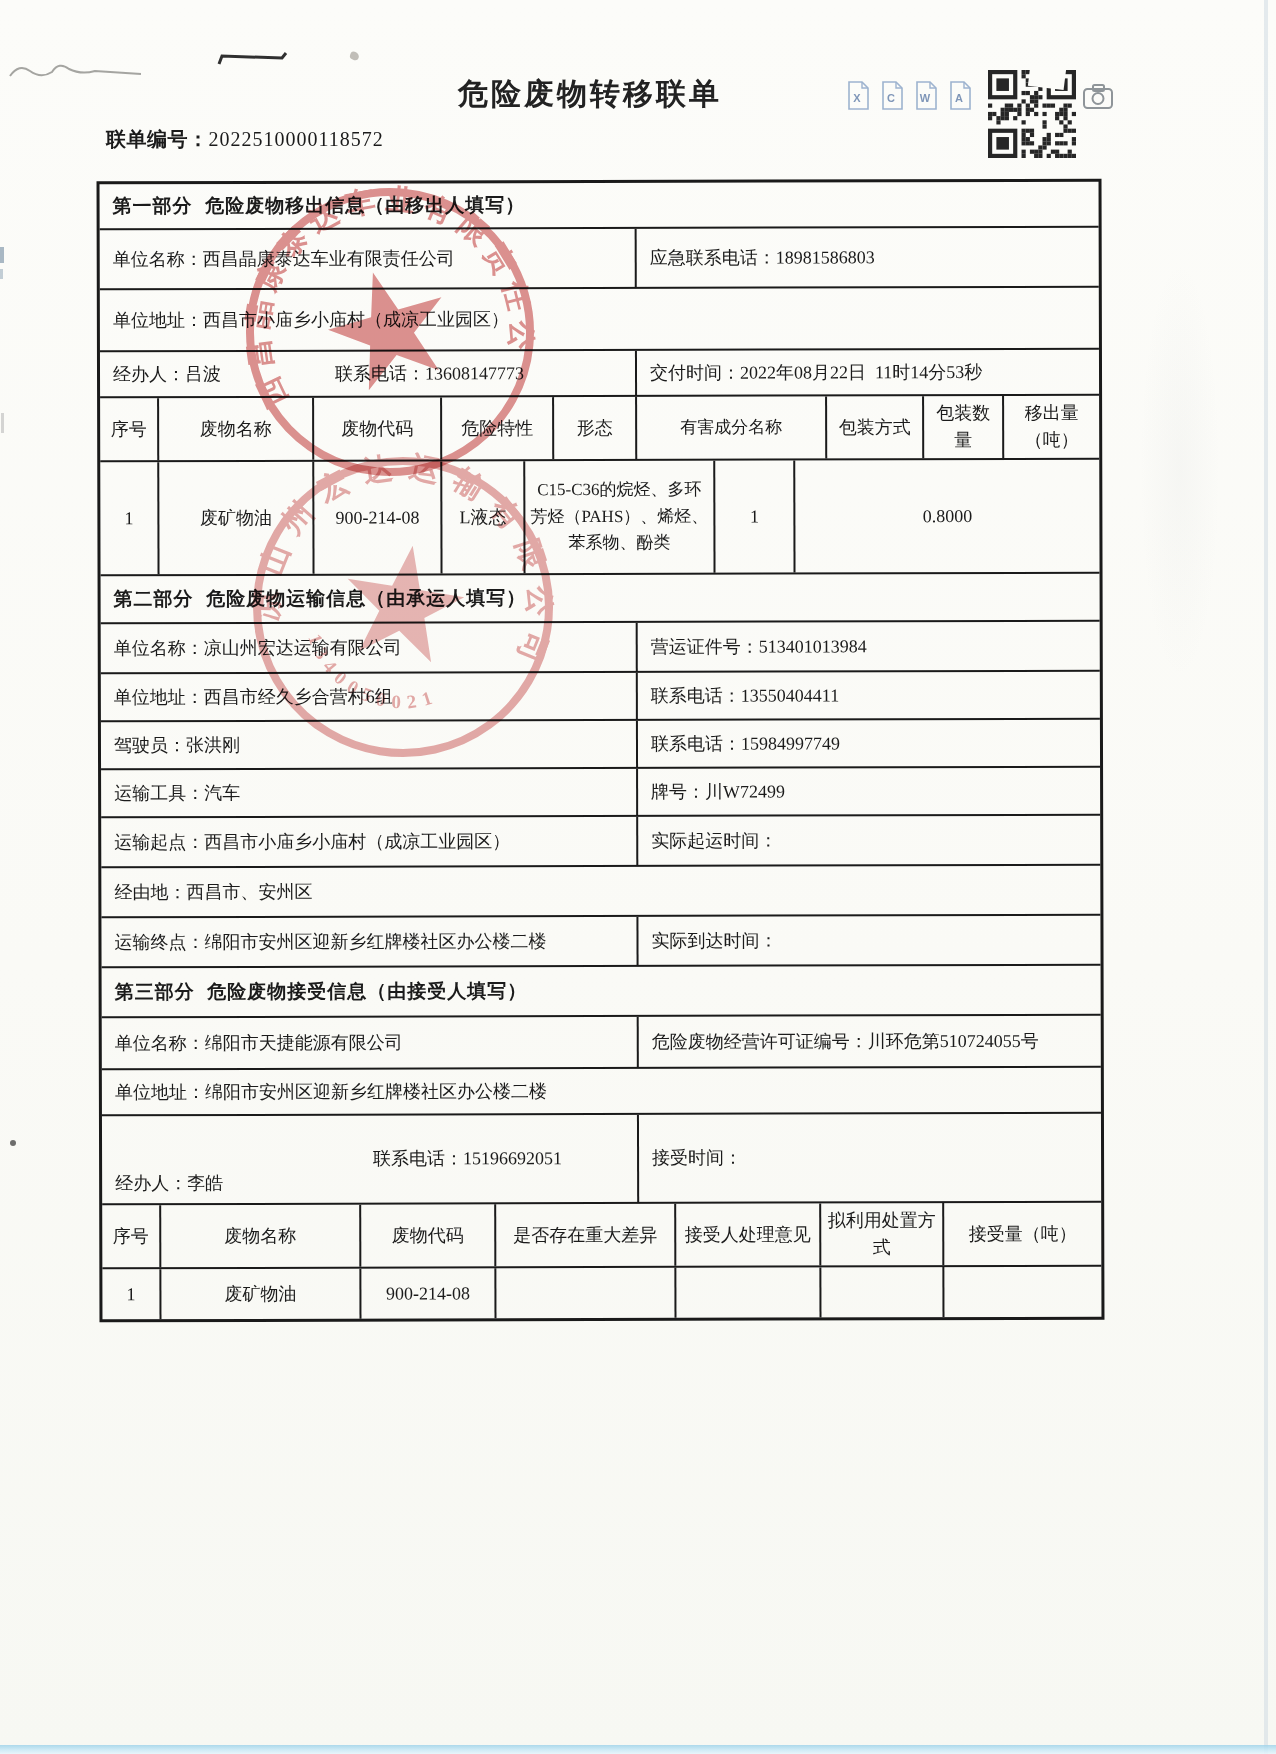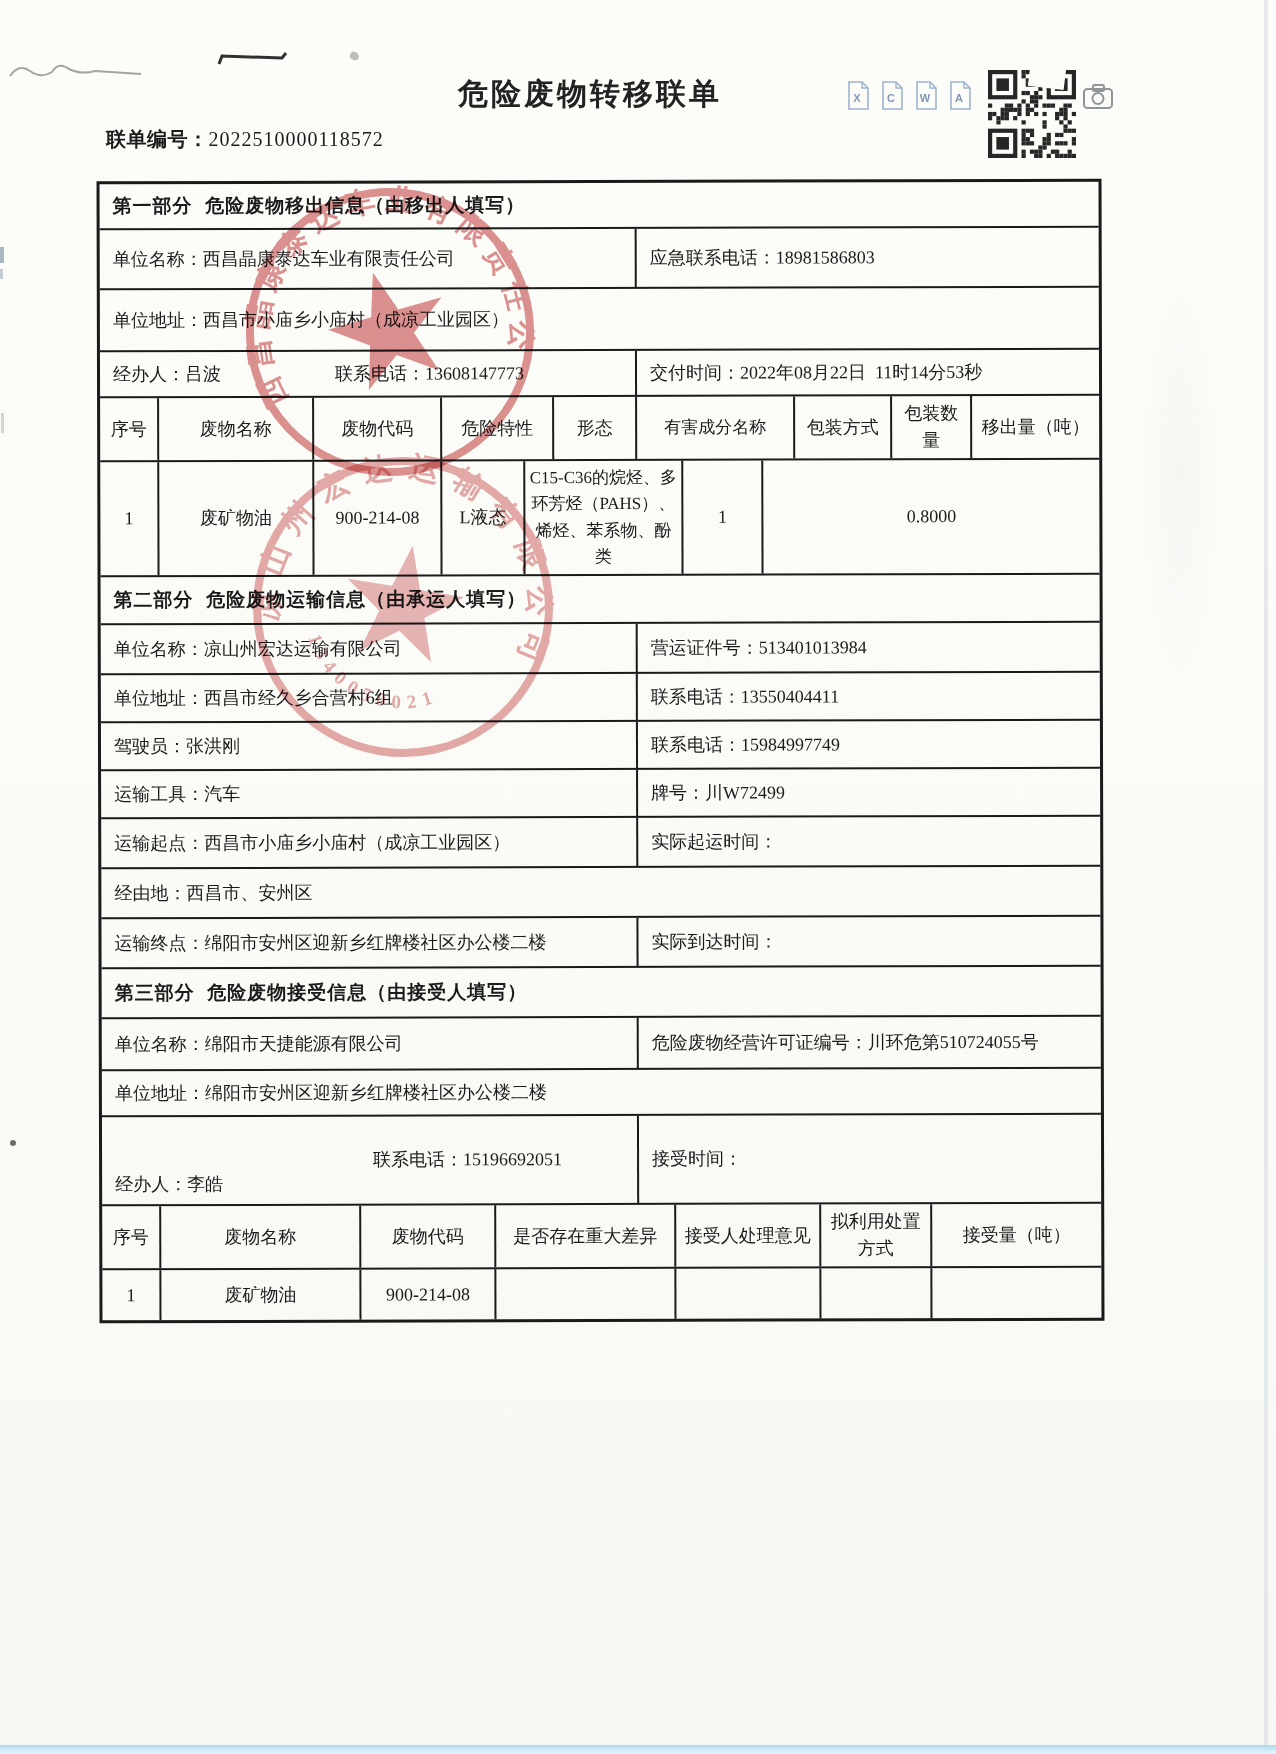--- a/index.html
+++ b/index.html
@@ -33,23 +33,23 @@
   }
   .cell + .cell{border-left:2px solid #1a1a1a;}
   .half-l{width:535px;}
   .half-r{flex:1;}
   .full{flex:1;}
   .tcell{justify-content:center;text-align:center;padding:4px 4px;}
   .pairA1{display:inline-block;min-width:222px;}
   .pairA3{display:inline-block;min-width:258px;margin-top:48px;}
   
   .cw1{width:57px}.cw2{width:155px}.cw3{width:128px}.cw4{width:112px}.cw5{width:83px}
-  .cw6{width:158px;font-size:17px;line-height:1.55}.cw7{width:97px}.cw8{width:80px}.cw9{flex:1}
-  
-  .rw1{width:57px}.rw2{width:200px}.rw3{width:135px}.rw4{width:180px}.rw5{width:145px}.rw6{width:111px}.rw7{flex:1}
+  .cw6{width:190px;font-size:17px;line-height:1.55}.cw7{width:97px}.cw8{width:80px}.cw9{flex:1}
+  
+  .rw1{width:57px}.rw2{width:200px}.rw3{width:135px}.rw4{width:180px}.rw5{width:145px}.rw6{width:123px}.rw7{flex:1}
 
   .h44{min-height:44px}.h46{min-height:46px}.h48{min-height:48px}.h50{min-height:50px}
   .h52{min-height:52px}.h60{min-height:60px}.h62{min-height:62px}.h114{min-height:114px}
 
   
   .stamp{position:absolute;mix-blend-mode:multiply;pointer-events:none;}
   .stamp text{font-family:"Liberation Serif","DejaVu Serif",serif;font-weight:bold;}
 
   
   .fic{position:absolute;width:27px;height:31px;}

